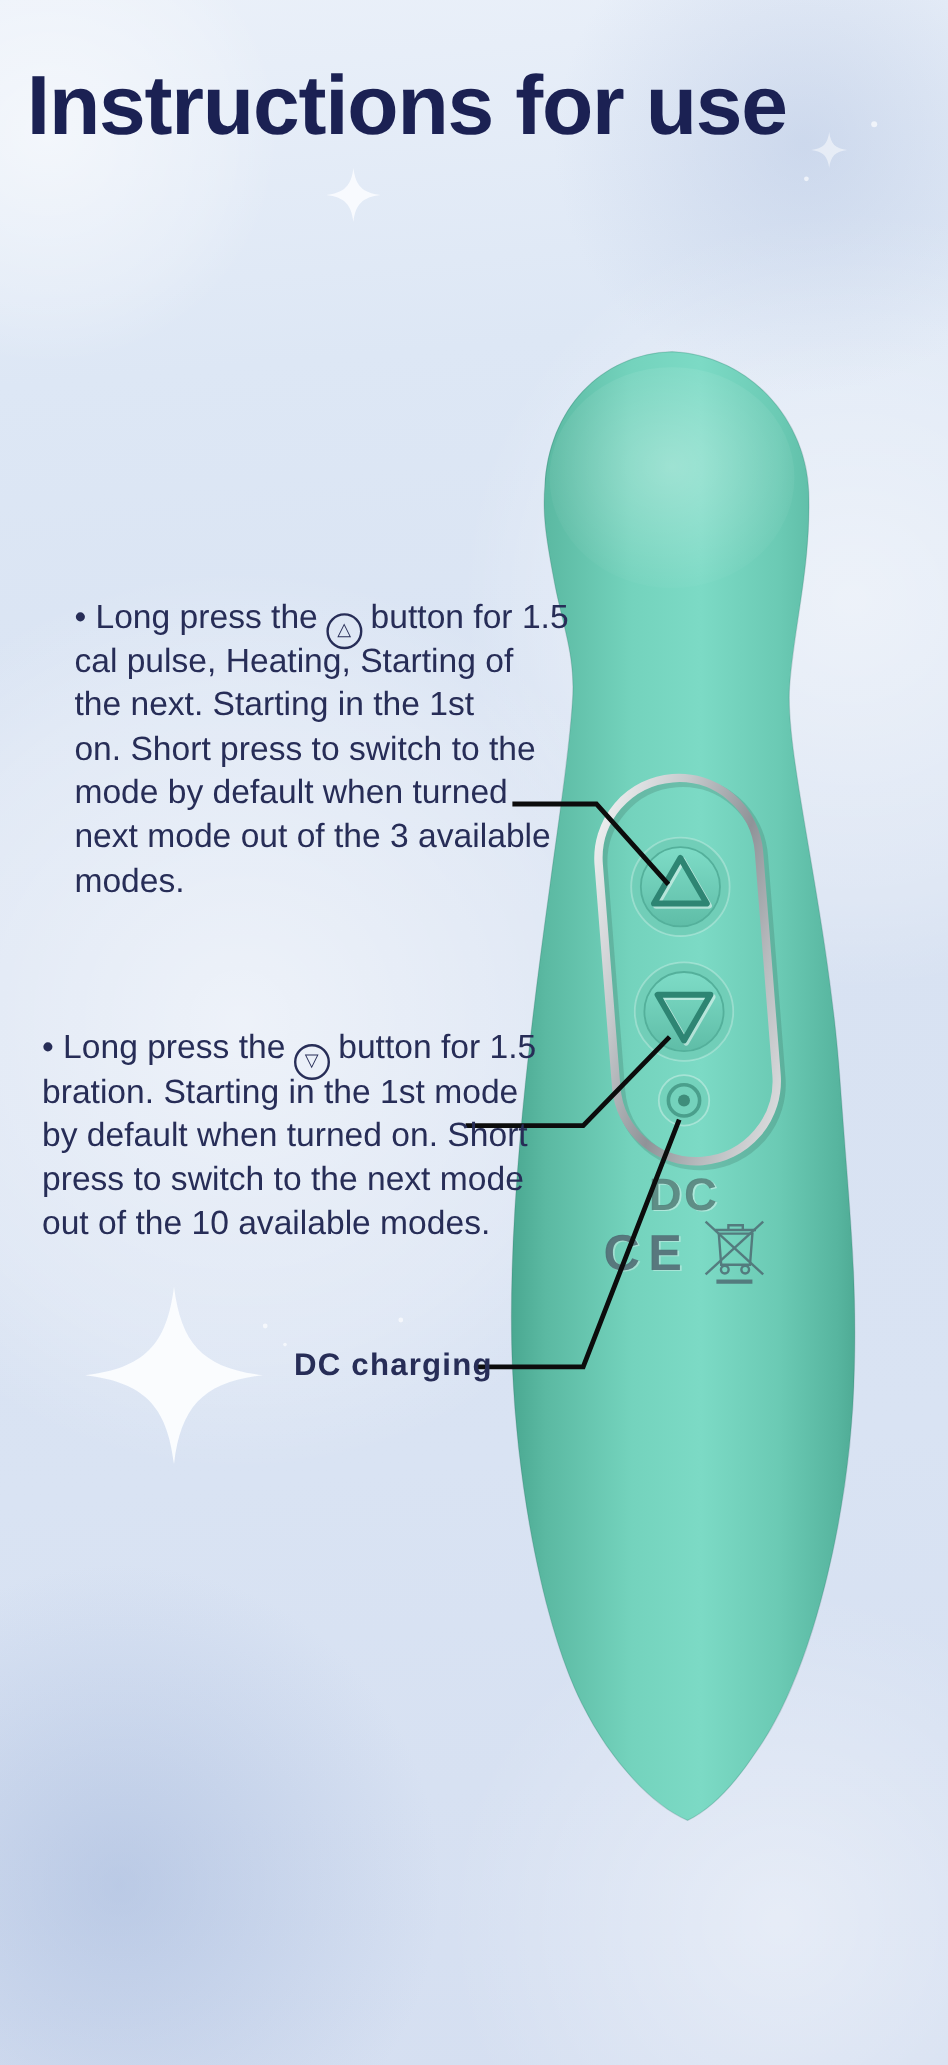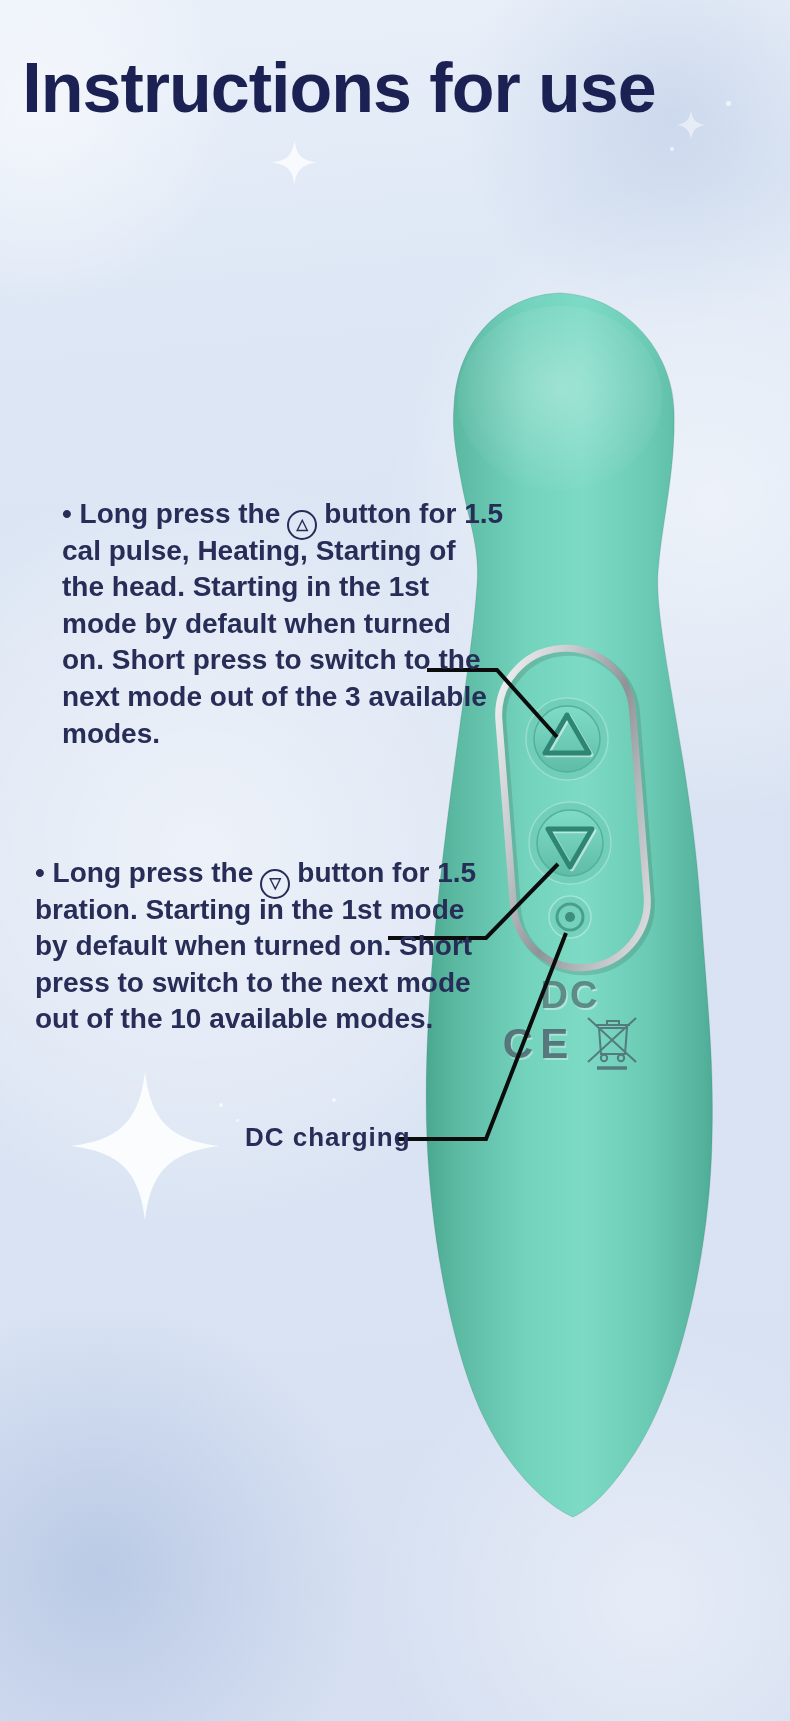--- a/index.html
+++ b/index.html
@@ -25,21 +25,21 @@
   .sparkle{position:absolute;pointer-events:none;}
   .dot{position:absolute;width:5px;height:5px;border-radius:50%;background:#ffffff;opacity:.65;pointer-events:none;}
 
   .title{
     position:absolute;left:0;top:48px;width:678px;text-align:center;
     font-size:70px;font-weight:800;letter-spacing:-1px;color:#1b2153;
   }
   .para{position:absolute;color:#272d57;font-size:28px;line-height:36.6px;white-space:nowrap;}
   .para-1{left:62px;top:496px;}
   .para-2{left:35px;top:855px;}
-  .pline{height:36.6px;font-weight:bold;}
+  .pline{height:36.6px;}
   .circ{
     display:inline-flex;align-items:center;justify-content:center;
     width:26px;height:26px;border:2px solid #272d57;border-radius:50%;
     margin:0 7px;vertical-align:-7px;
   }
   .tri{font-size:15px;line-height:1;color:#272d57;transform:translateY(-1px);}
   .dc-label{
     position:absolute;left:245px;top:1122px;font-size:26px;letter-spacing:1px;color:#272d57;font-weight:bold;
   }
   .scene{position:absolute;left:0;top:0;pointer-events:none;}
@@ -164,23 +164,23 @@
     <polyline points="396,1139 486,1139 566,933" fill="none" stroke="#0c0c0c" stroke-width="4"></polyline>
   </svg>
 
   <div class="title">Instructions for use</div>
 
   <div class="para para-1">
     <div class="pline"><span>• Long press the</span><span class="circ">
           <span class="tri">△</span>
         </span><span>button for 1.5</span></div>
     <div class="pline">cal pulse, Heating, Starting of</div>
-    <div class="pline">the head. Starting in the 1st</div>
+    <div class="pline">the next. Starting in the 1st</div>
+    <div class="pline">on. Short press to switch to the</div>
     <div class="pline">mode by default when turned</div>
-    <div class="pline">on. Short press to switch to the</div>
     <div class="pline">next mode out of the 3 available</div>
     <div class="pline">modes.</div>
   </div>
 
   <div class="para para-2">
     <div class="pline"><span>• Long press the</span><span class="circ">
           <span class="tri">▽</span>
         </span><span>button for 1.5</span></div>
     <div class="pline">bration. Starting in the 1st mode</div>
     <div class="pline">by default when turned on. Short</div>

